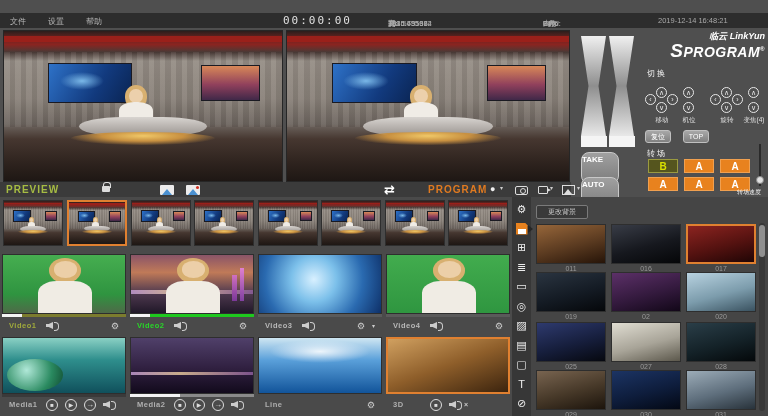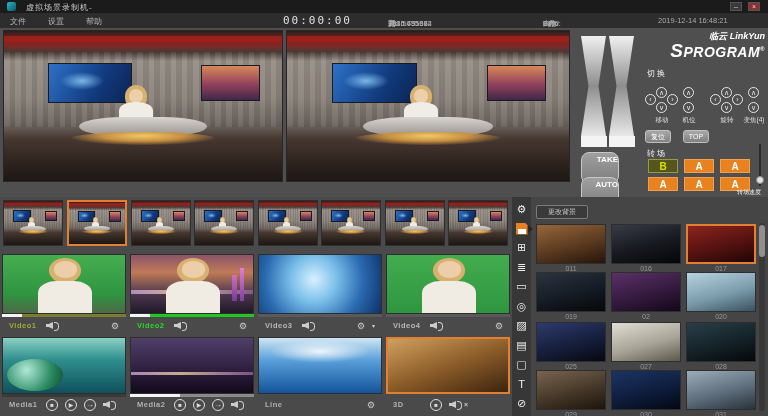--- a/index.html
+++ b/index.html
@@ -42,21 +42,21 @@
   .st-desk{left:27%;top:57%;width:46%;height:13%;background:linear-gradient(180deg,#d8d4d0,#9a9490);border-radius:50%/70%}
   .st-glow{left:24%;top:67%;width:52%;height:9%;background:radial-gradient(ellipse at 50% 30%,#f0c868 0%,#c89040 40%,rgba(120,80,30,0) 75%);border-radius:50%}
 
   
   .ctrlpanel{position:absolute;left:571px;top:28px;width:197px;height:169px;background:#4f4f4f;color:#f0f0f0}
   .tbar{position:absolute;left:10px;top:8px;width:56px;height:112px}
   .tbar .bar{position:absolute;top:0;width:25px;height:100px;background:linear-gradient(180deg,#f0f0f0 0%,#8e8e8e 50%,#e8e8e8 100%);clip-path:polygon(0 0,100% 0,70% 50%,100% 100%,0 100%,30% 50%)}
   .tbar .b1{left:0}.tbar .b2{left:28px}
   .tbar .base{position:absolute;top:100px;width:26px;height:11px;background:#f4f4f4}
   .tbar .s1{left:0}.tbar .s2{left:28px}
-  .btn-take,.btn-auto{position:absolute;left:10px;width:38px;height:32px;background:linear-gradient(180deg,#a0a0a0,#7c7c7c);border:1px solid #c8c8c8;border-radius:8px;color:#fff;font-size:8px;font-weight:bold;text-align:right;line-height:14px}
+  .btn-take,.btn-auto{position:absolute;left:10px;width:38px;height:32px;background:linear-gradient(180deg,#a0a0a0,#7c7c7c);border:1px solid #c8c8c8;border-radius:8px;color:#fff;font-size:8px;font-weight:bold;text-align:left;line-height:14px}
   .btn-take{top:124px}.btn-auto{top:149px}
   .logo{position:absolute;left:68px;top:4px;width:126px;text-align:right;color:#fff;font-style:italic;line-height:1}
   .logo .l1{font-size:9px;font-weight:bold}
   .logo .l2{font-size:14px;font-weight:bold;letter-spacing:.5px}
   .logo .big{font-size:19px}
   .logo .reg{font-size:6px;vertical-align:super}
   .sec-title{position:absolute;font-size:8px;color:#f4f4f4;letter-spacing:2px}
   .t-switch{left:76px;top:40px}
   .t-trans{left:76px;top:120px}
   .pad4{position:absolute;top:59px;width:34px;height:26px}
@@ -146,26 +146,20 @@
   .sc1{left:24px}.sc2{left:99px}.sc3{left:174px}
   .sr1{top:27px}.sr2{top:75px}.sr3{top:125px}.sr4{top:173px}
   .scroll{position:absolute;left:247px;top:26px;width:6px;height:188px;background:#383838;border-radius:3px}
   .scroll .sthumb{position:absolute;left:0;top:2px;width:6px;height:32px;background:#909090;border-radius:3px}
 </style>
 </head>
 <body>
 
 <div id="root">
 
-  <div class="titlebar">
-    <span class="appicon"></span>
-    <span class="apptitle">虚拟场景录制机-</span>
-    <span class="winbtn min">–</span>
-    <span class="winbtn close">×</span>
-  </div>
 
   <div class="menubar">
     <span class="m-file">文件</span>
     <span class="m-set">设置</span>
     <span class="m-help">帮助</span>
     <span class="timer">00:00:00</span>
     <span class="dims">
         <span>长: </span>
         <span>753.545166</span>
         <span>  宽: </span>
@@ -265,20 +259,42 @@
       <span class="tb tc3 tr1">A</span>
       <span class="tb tc1 tr2">A</span>
       <span class="tb tc2 tr2">A</span>
       <span class="tb tc3 tr2">A</span>
     </div>
     <div class="tslider"></div>
     <div class="tknob"></div>
     <div class="t-speed">转场速度</div>
   </div>
 
+  <div class="transbar">
+    <span class="lbl-preview">PREVIEW</span>
+    <span class="lock"></span>
+    <span class="imgico ii1">
+        <i class="mtn"></i>
+      </span>
+    <span class="imgico ii2">
+        <i class="mtn"></i>
+        <i class="reddot"></i>
+      </span>
+    <span class="swap">⇄</span>
+    <span class="lbl-program">PROGRAM</span>
+    <span class="recico">●</span>
+    <span class="recico ddown" style="left:500px">▾</span>
+    <span class="camico"></span>
+    <span class="vidico"></span>
+    <span class="recico ddown vdd">▾</span>
+    <span class="pdd">
+        <i class="mtn"></i>
+      </span>
+    <span class="recico ddown" style="left:577px">▾</span>
+  </div>
 
   <div class="sources">
     <div class="ang" style="left:3px">
         <div class="studio">
           <i class="st-wall"></i>
           <i class="st-band"></i>
           <i class="st-scrL"></i>
           <i class="st-map"></i>
           <i class="st-scrR"></i>
           <i class="st-hair"></i>

